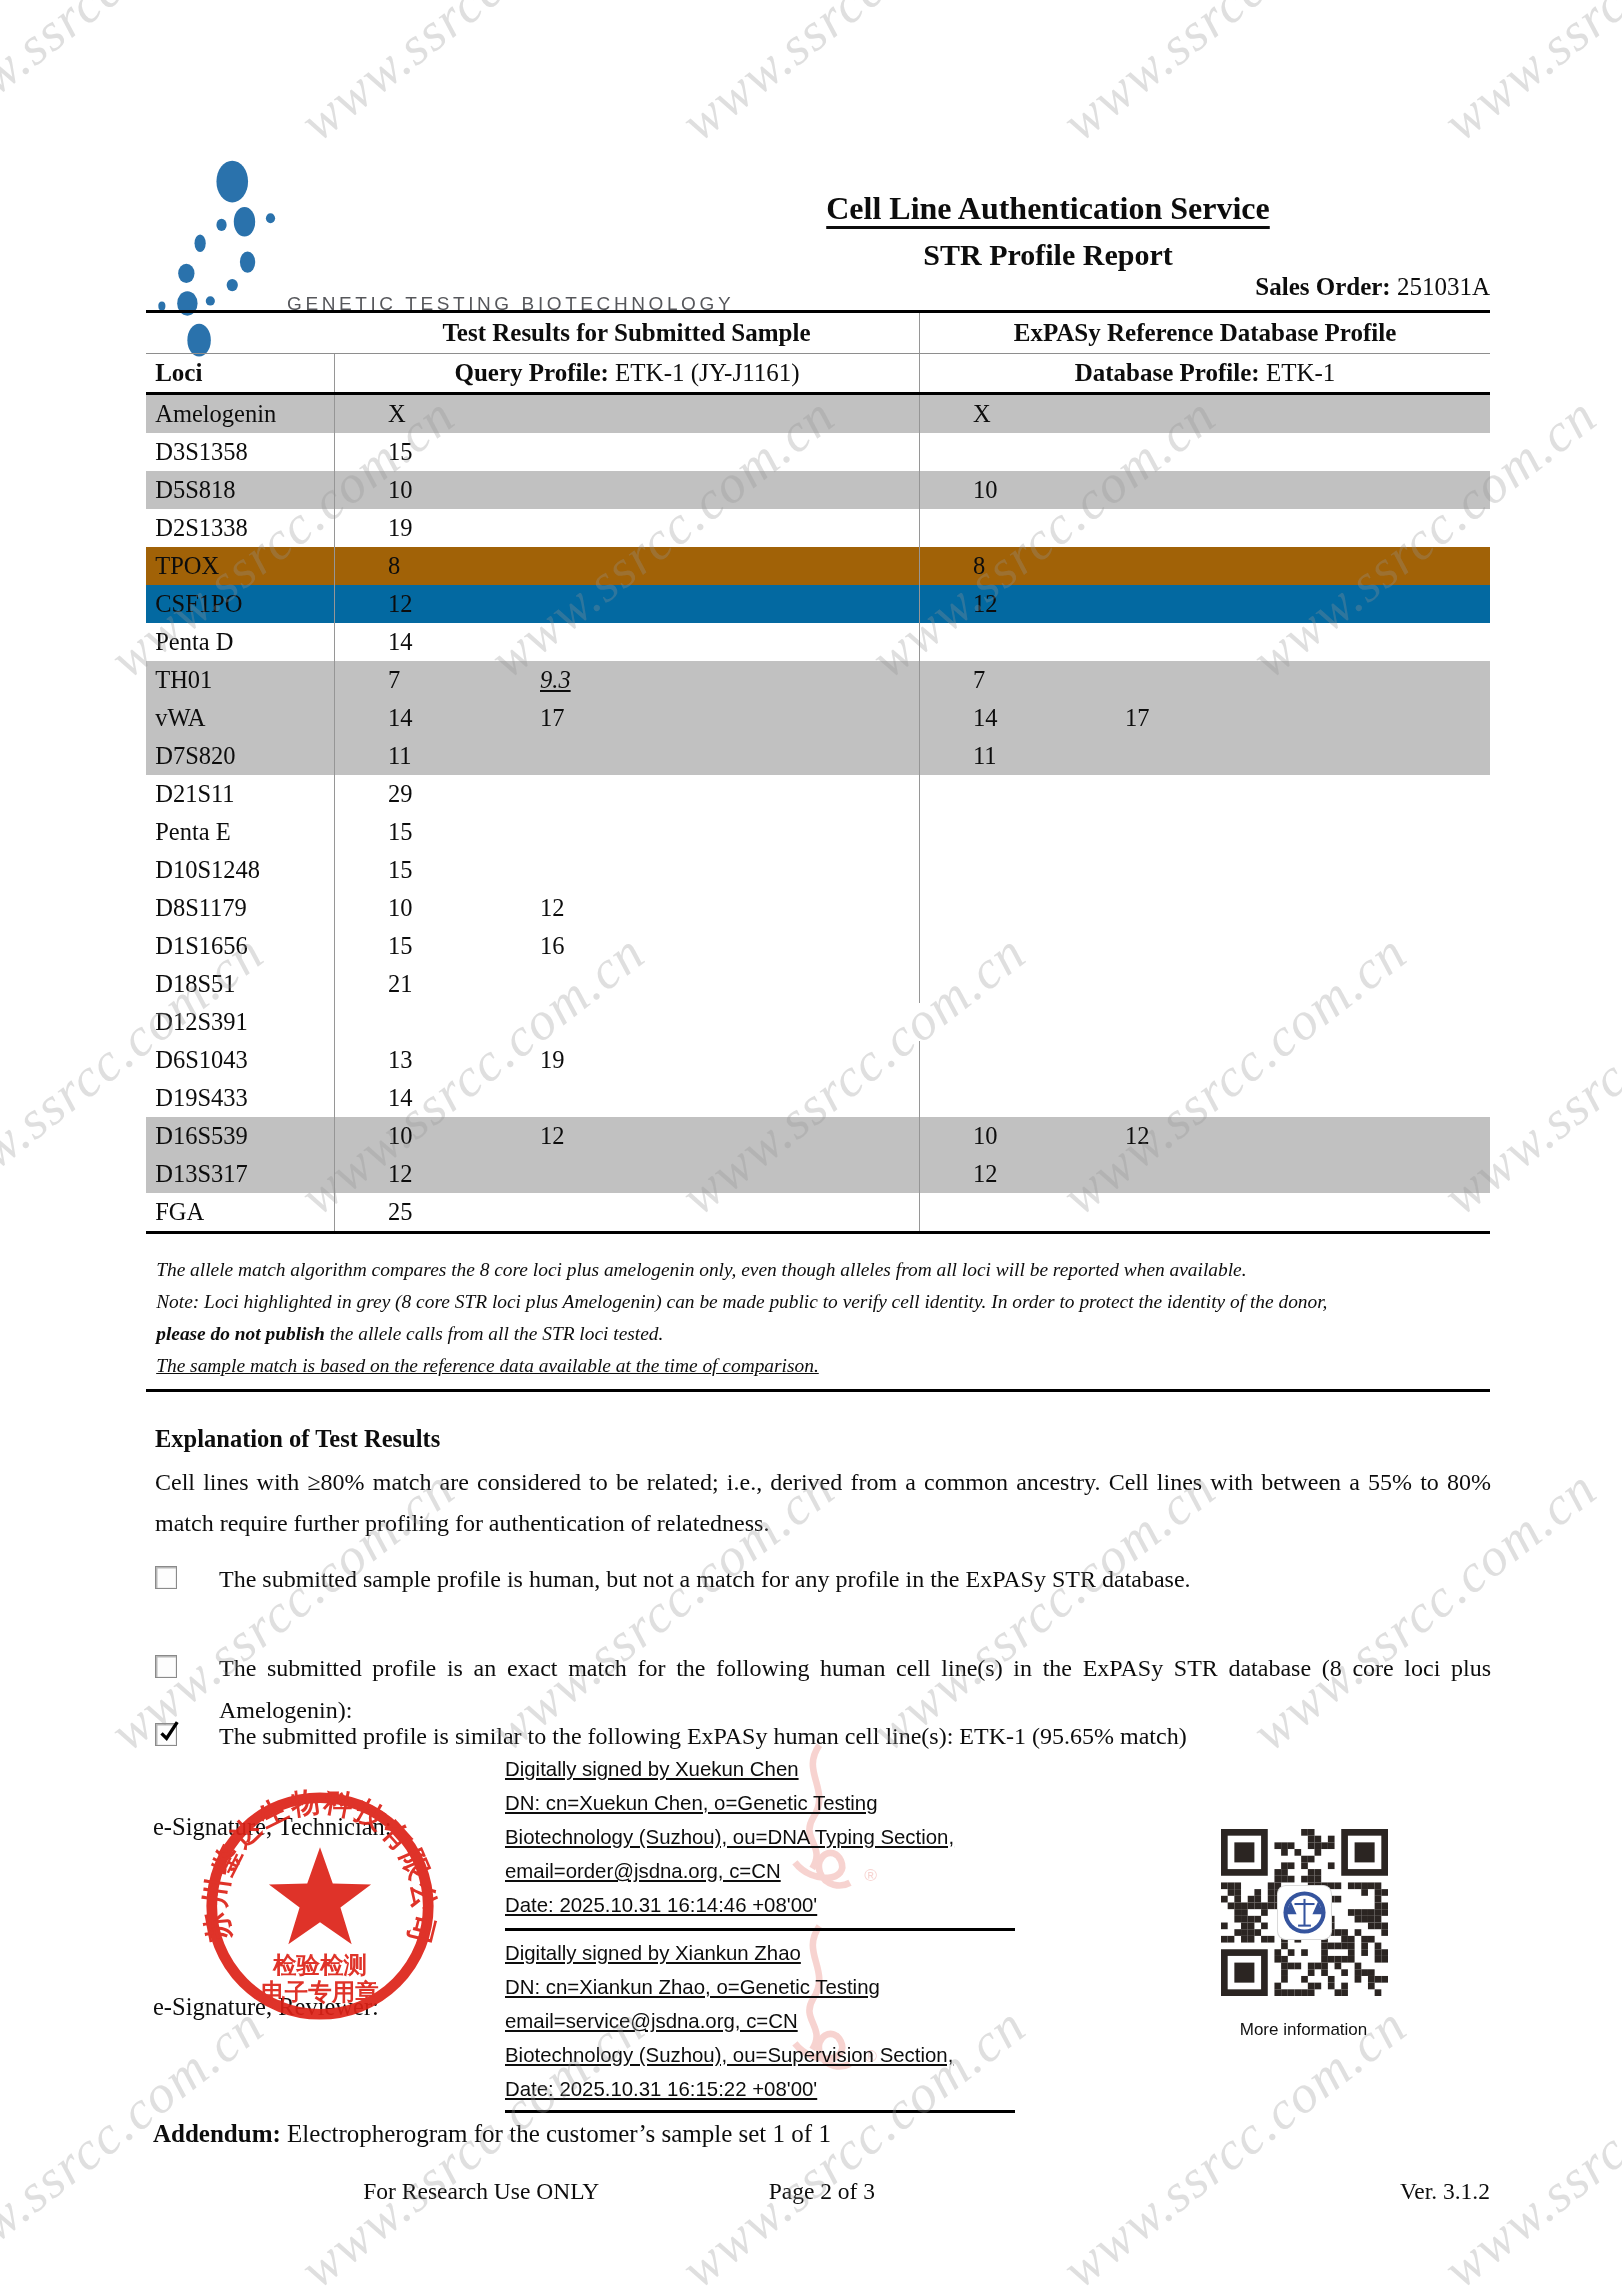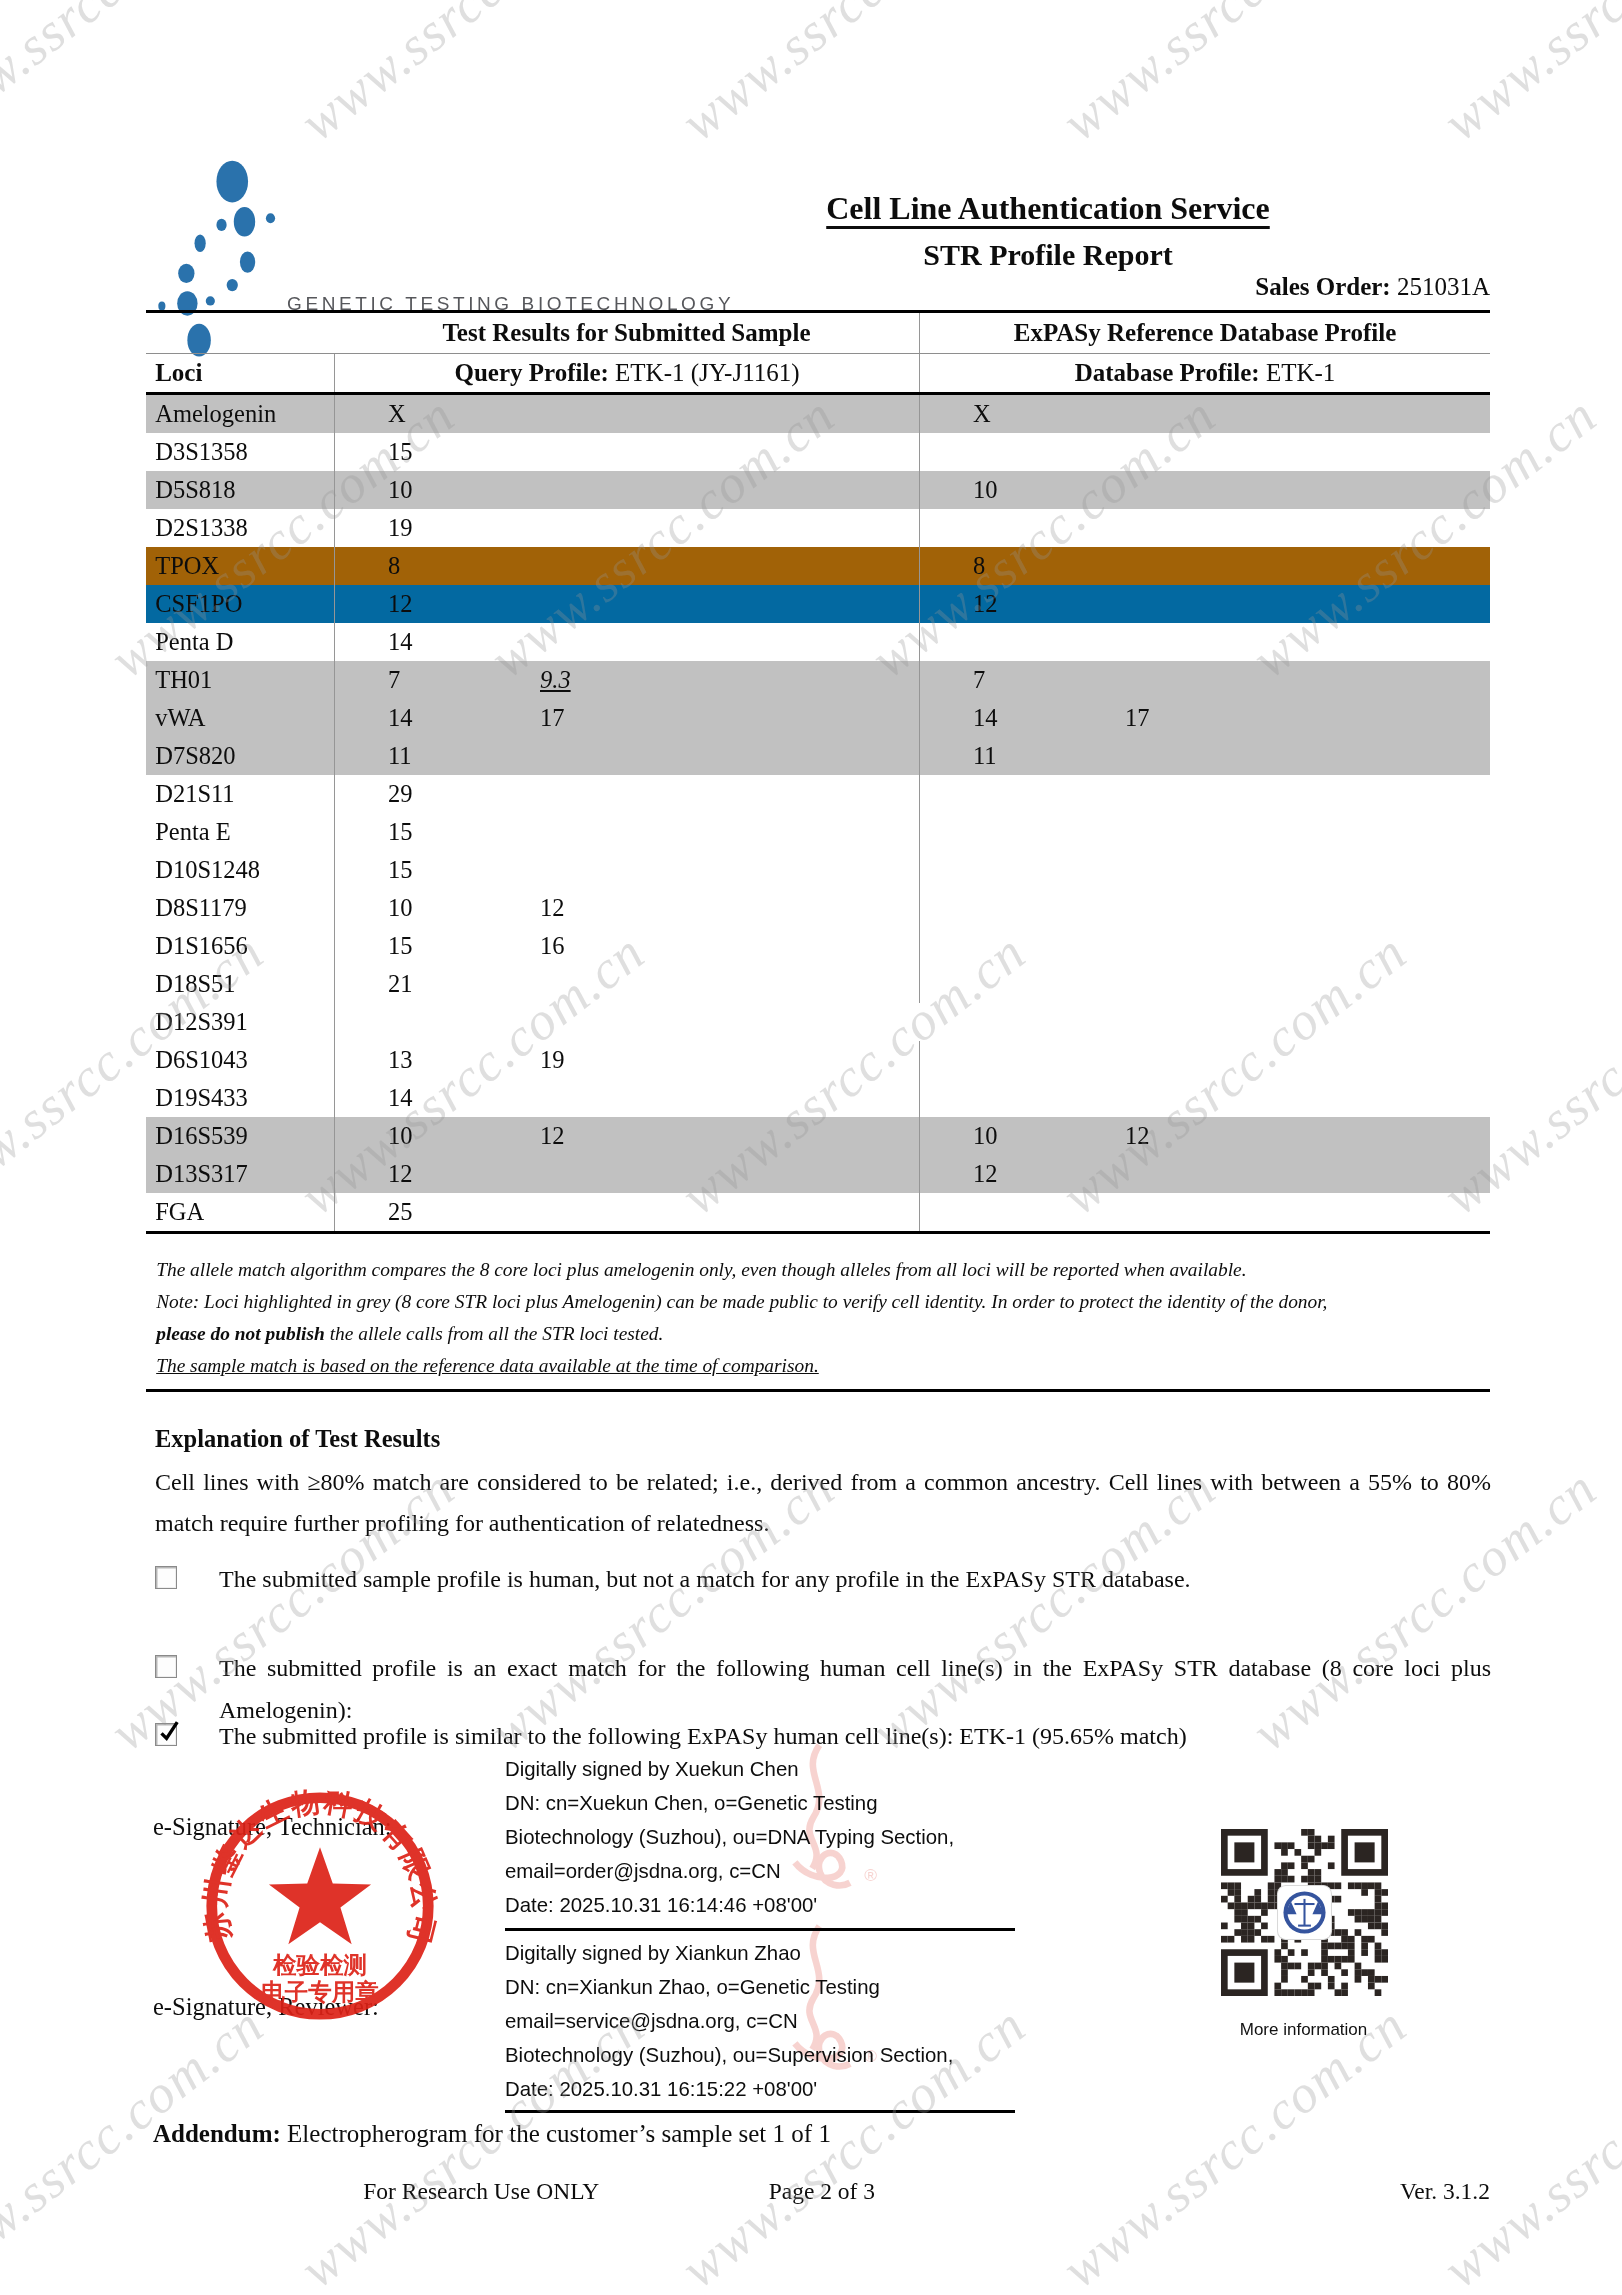--- a/index.html
+++ b/index.html
@@ -47,21 +47,21 @@
             text-align:justify;z-index:2;}
   
   .cbitem{position:absolute;left:155px;width:1336px;z-index:2;}
   .cbitem .cbox{position:absolute;left:0;top:8.2px;width:20.4px;height:20.4px;background:#fdfdfd;
                 border:1px solid #8a8a8a;box-shadow:inset 1.5px 1.5px 0 #b7b7b7, inset -1px -1px 0 #efefef;}
   .cbitem .cbtext{margin-left:64px;font-size:24px;line-height:42px;text-align:justify;}
   .cbox svg{position:absolute;left:1px;top:-3.1px;overflow:visible;}
   
   .sig-label{position:absolute;left:153px;font-size:24.5px;z-index:3;}
   .sigblock{position:absolute;left:505px;width:516px;font-family:"Liberation Sans","DejaVu Sans",sans-serif;
-            font-size:20.4px;line-height:34px;z-index:3;}
+            font-size:20.4px;line-height:34px;z-index:3;text-decoration:underline;}
   .sigrule{position:absolute;left:505px;width:510px;height:2.6px;background:#000;z-index:3;}
   .stamp{position:absolute;left:200px;top:1786px;z-index:4;opacity:0.92;}
   .ribbon{position:absolute;z-index:1;opacity:0.5;}
   .qr{position:absolute;left:1221px;top:1829px;z-index:2;}
   .qr-caption{position:absolute;left:1205px;top:2020px;width:197px;text-align:center;z-index:2;
               font-family:"Liberation Sans","DejaVu Sans",sans-serif;font-size:17px;color:#111;}
   
   .addendum{position:absolute;left:153px;top:2120px;font-size:25px;z-index:2;}
   .addendum b{font-weight:bold;}
   .footer{position:absolute;left:146px;top:2178px;width:1344px;display:flex;font-size:23.5px;z-index:2;}

